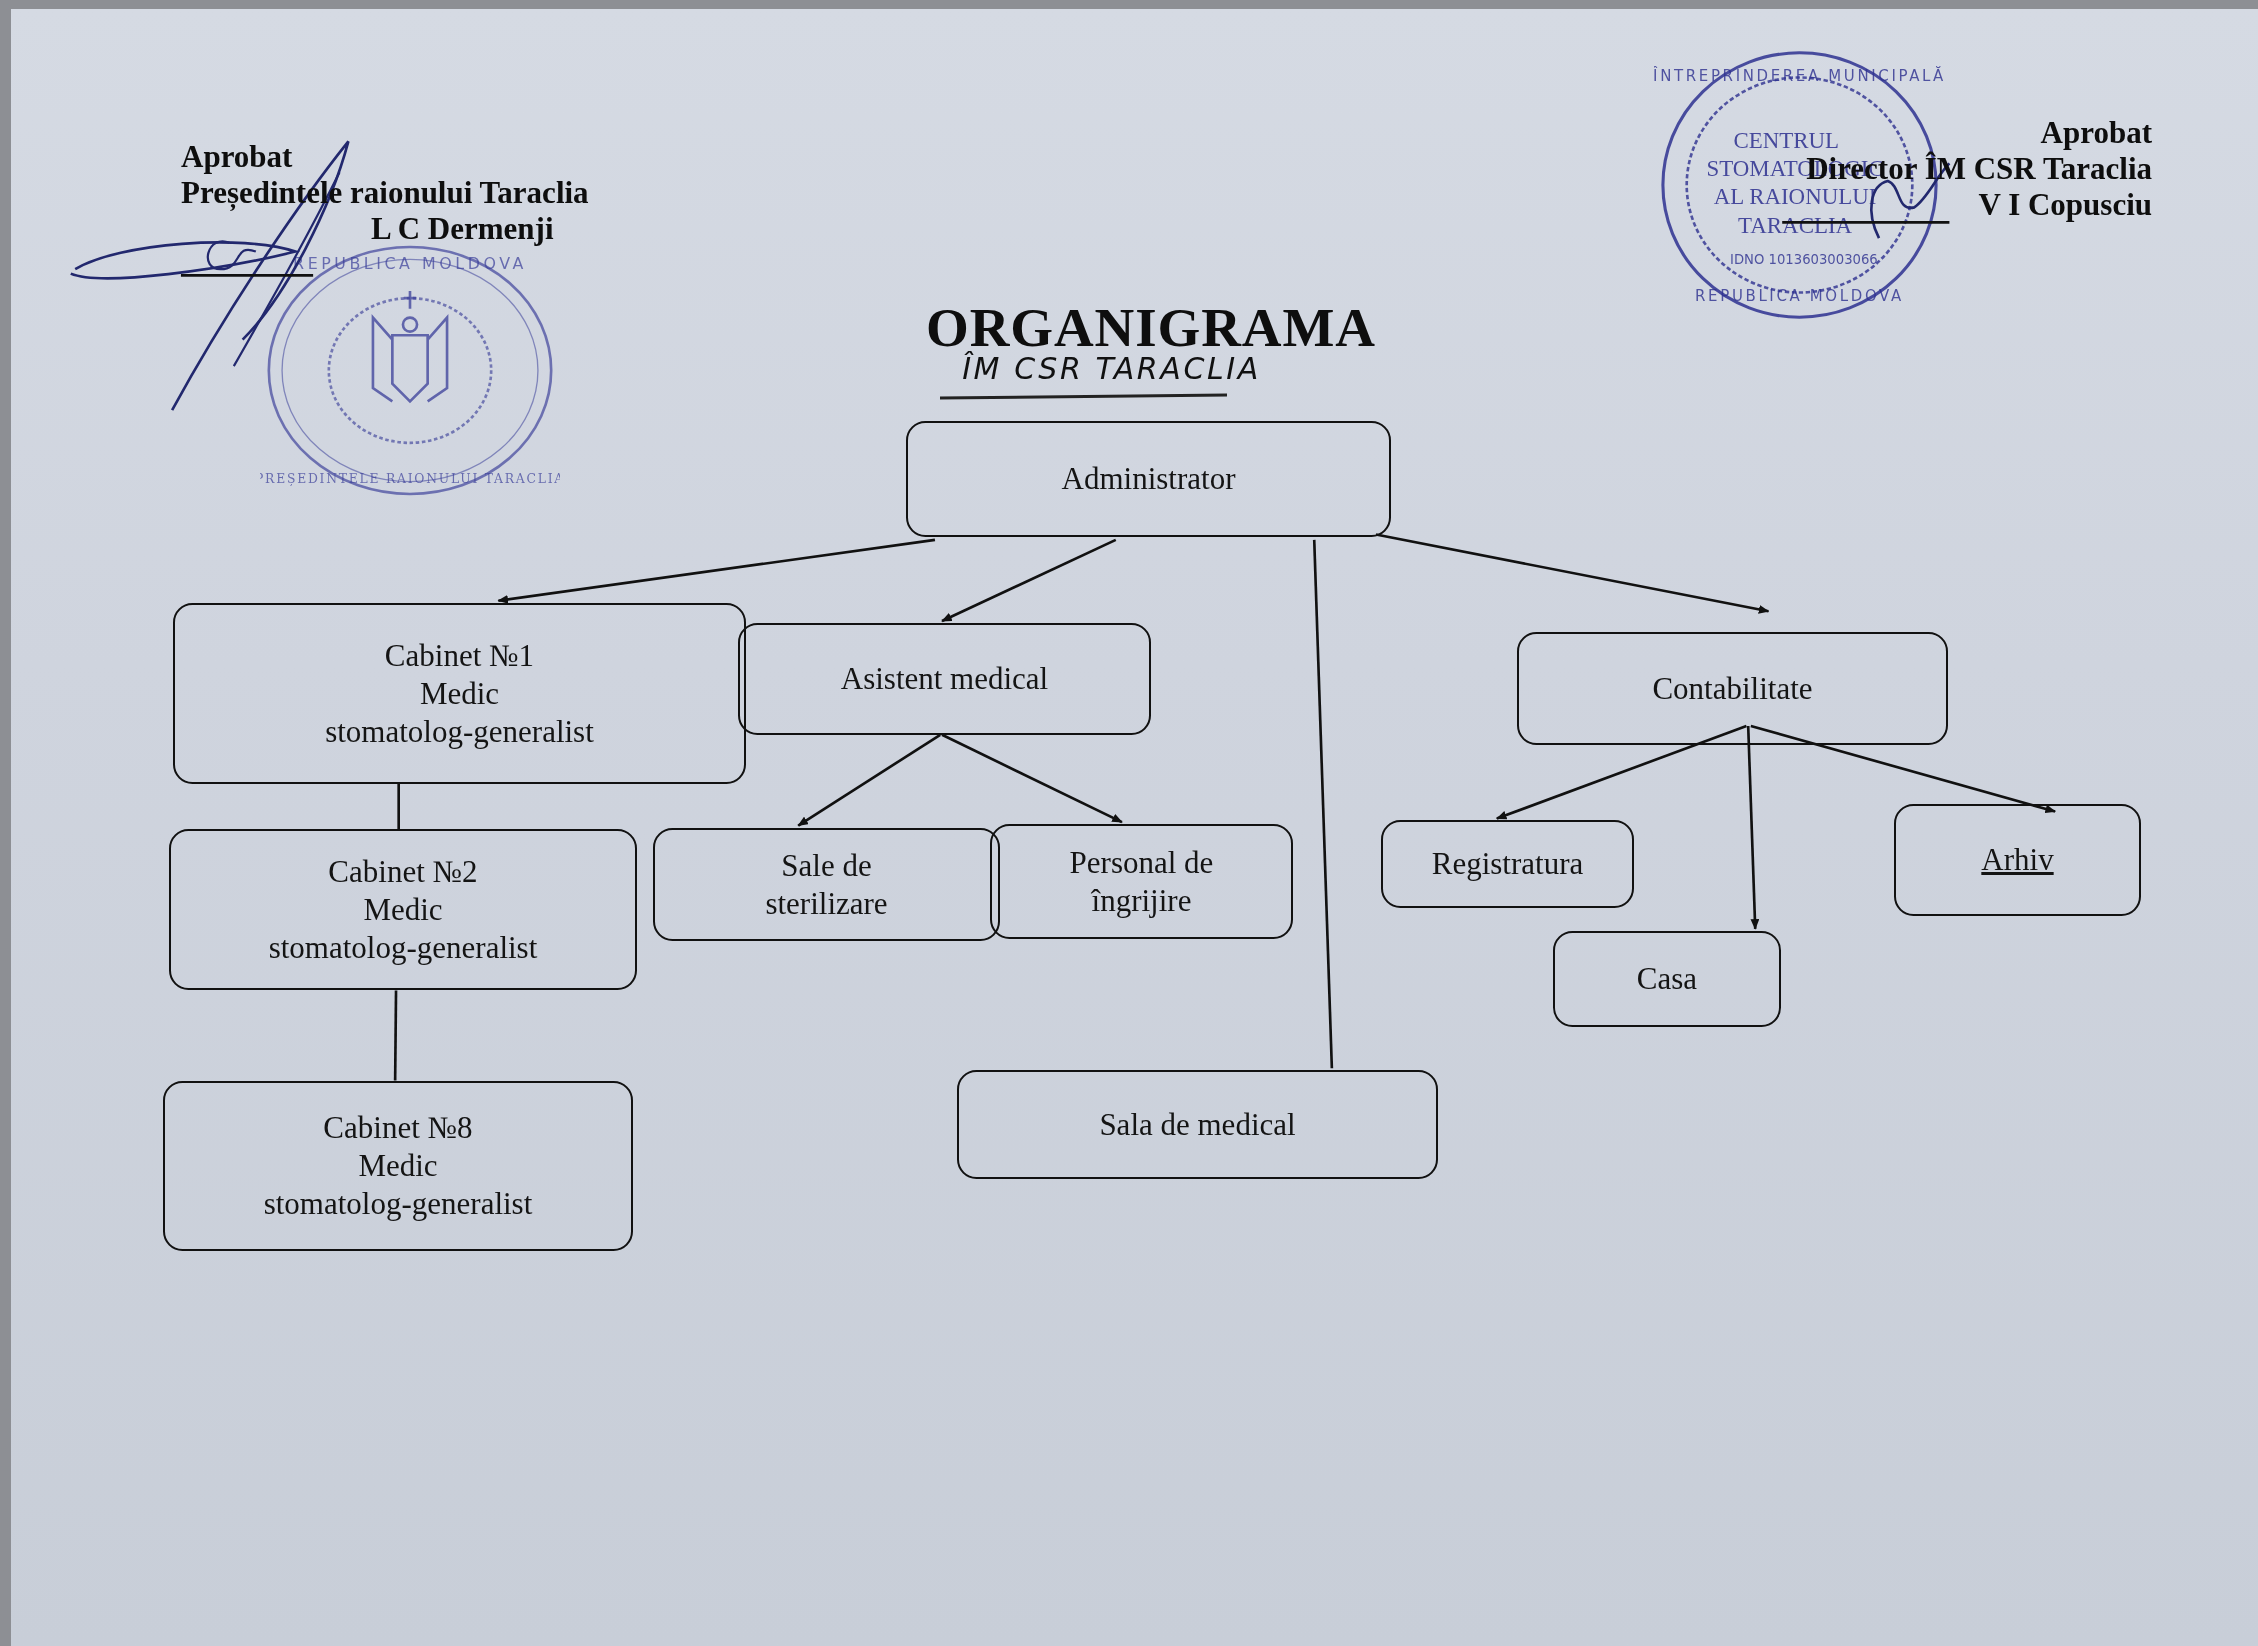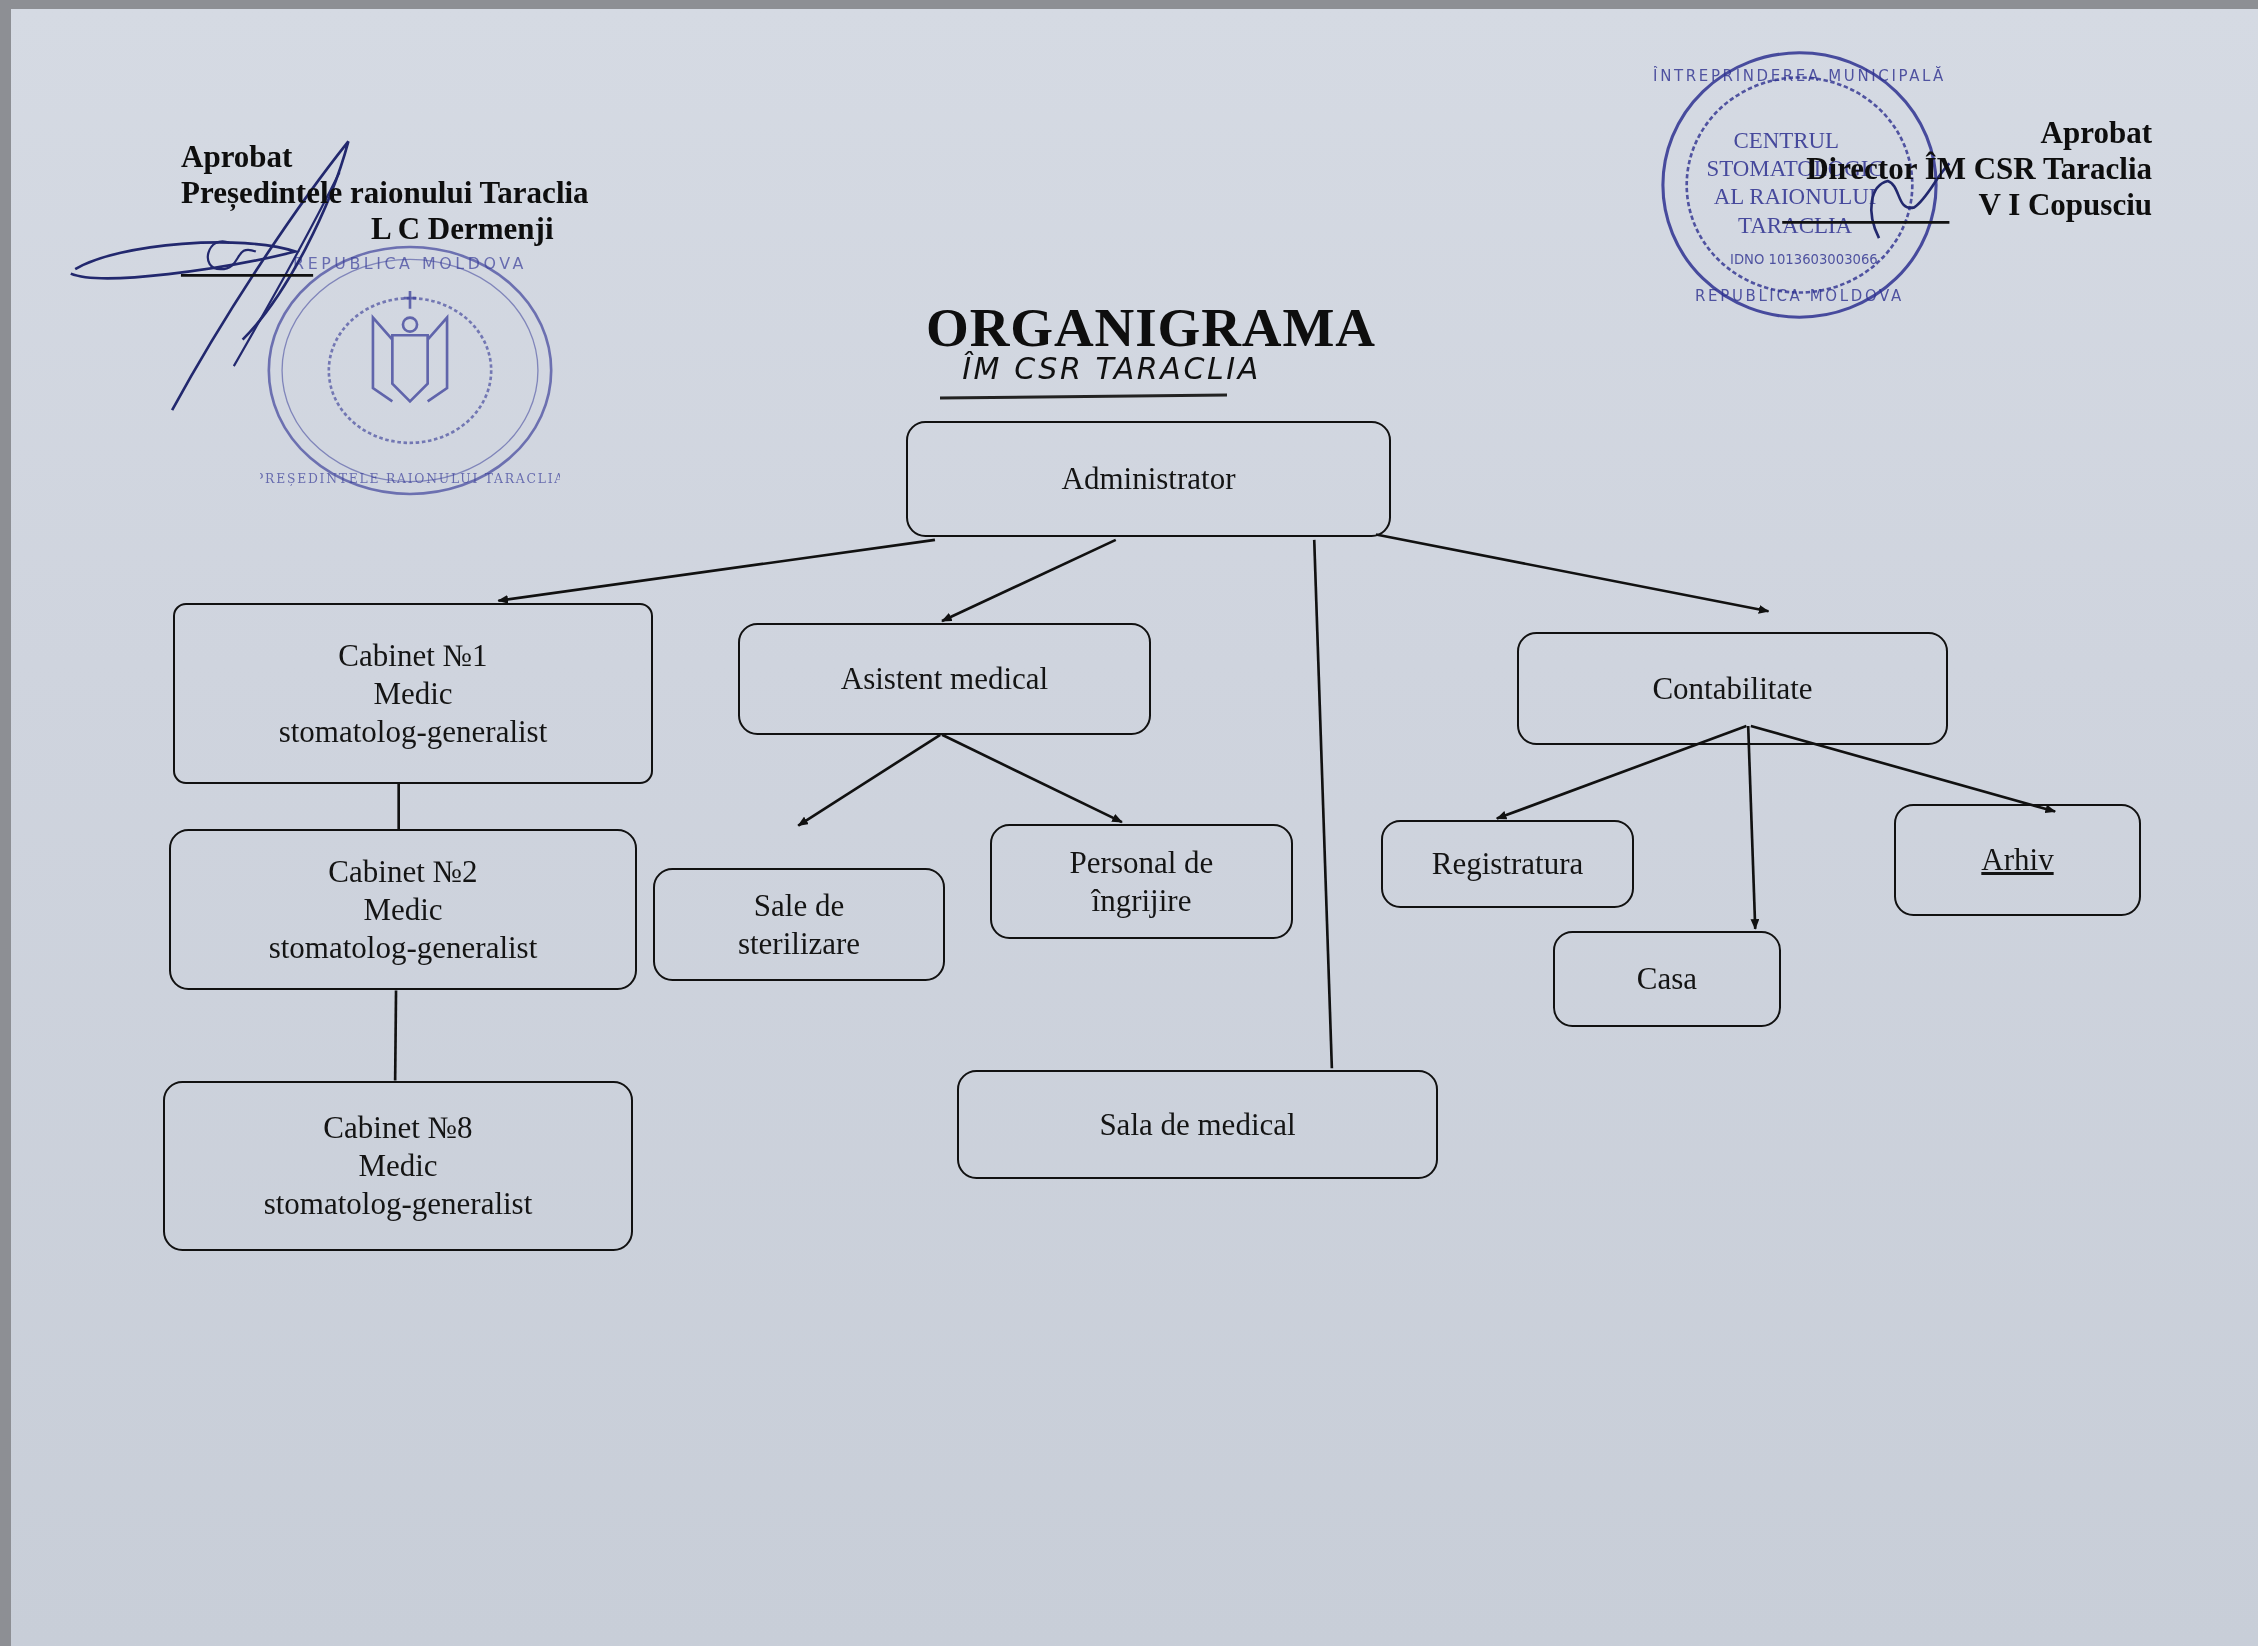--- a/index.html
+++ b/index.html
@@ -116,21 +116,21 @@
     <line x1="1980" y1="823" x2="1697" y2="928" stroke="#111111" stroke-width="3" marker-end="url(#arrowhead)"></line>
     <line x1="1982" y1="823" x2="1990" y2="1053" stroke="#111111" stroke-width="3" marker-end="url(#arrowhead)"></line>
     <line x1="1985" y1="823" x2="2330" y2="920" stroke="#111111" stroke-width="3" marker-end="url(#arrowhead)"></line>
   </svg>
 
 <div id="org-nodes">
   <div class="node" id="node-administrator" style="left: 906px; top: 421px; width: 485px; height: 116px;">
       <div>Administrator</div>
     </div>
 
-  <div class="node" id="node-cabinet1" style="left: 173px; top: 603px; width: 480px; height: 181px; border-radius: 13px;">
+  <div class="node" id="node-cabinet1" style="left: 173px; top: 603px; width: 573px; height: 181px;">
       <div>
     <span>Cabinet №1</span>
     <span>Medic</span>
     <span>stomatolog-generalist</span>
   </div>
     </div>
 
   <div class="node" id="node-cabinet2" style="left: 169px; top: 829px; width: 468px; height: 161px;">
       <div>
     <span>Cabinet №2</span>
@@ -146,21 +146,21 @@
     <span>stomatolog-generalist</span>
   </div>
     </div>
 
   <div class="node" id="node-asistent" style="left: 738px; top: 623px; width: 413px; height: 112px;">
       <div>
     <span>Asistent medical</span>
   </div>
     </div>
 
-  <div class="node" id="node-sterilizare" style="left: 653px; top: 828px; width: 292px; height: 113px; margin-top: 40px;">
+  <div class="node" id="node-sterilizare" style="left: 653px; top: 828px; width: 347px; height: 113px;">
       <div>
     <span>Sale de</span>
     <span>sterilizare</span>
   </div>
     </div>
 
   <div class="node" id="node-ingrijire" style="left: 990px; top: 824px; width: 303px; height: 115px;">
       <div>
     <span>Personal de</span>
     <span>îngrijire</span>

